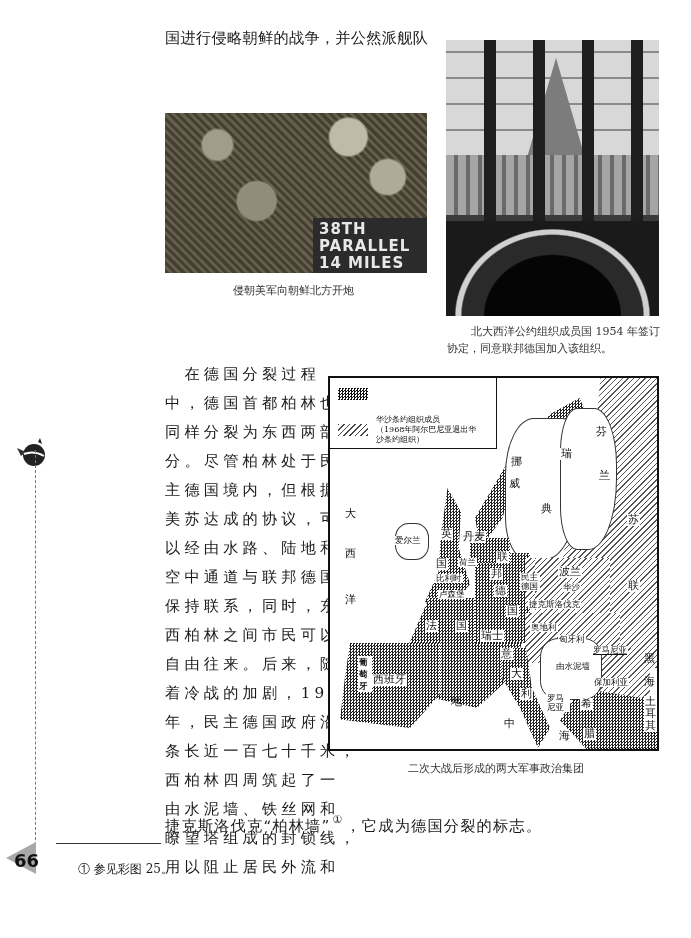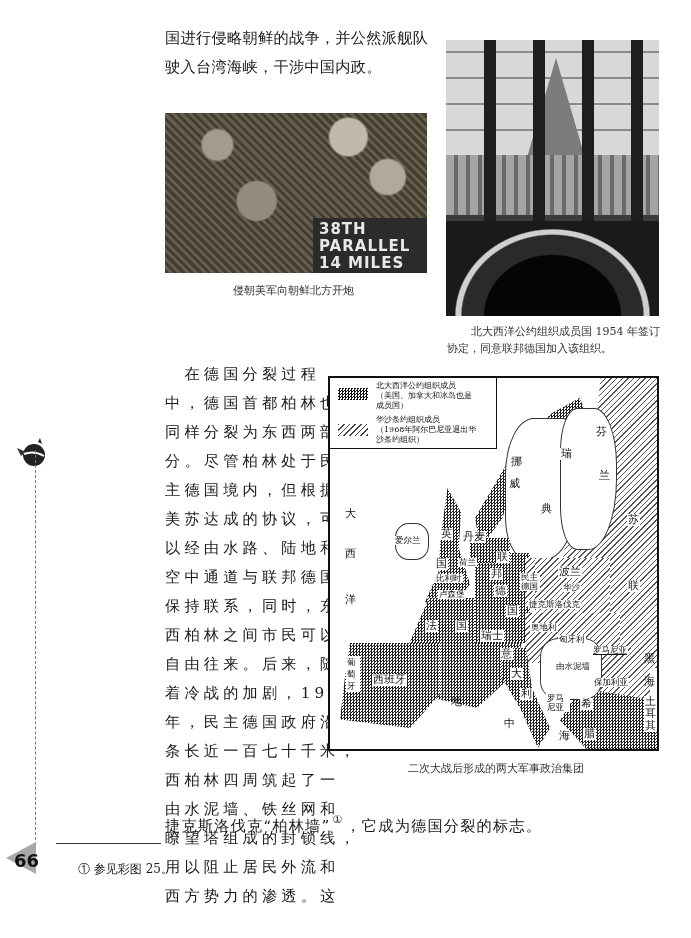--- a/index.html
+++ b/index.html
@@ -86,21 +86,20 @@
   .map-label { position: absolute; font-size: 11px; color: #111; background: #fff; padding: 0 1px; white-space: nowrap; line-height: 12px; }
   .map-label.sm { font-size: 8.5px; line-height: 9px; }
   .map-label.clear { background: transparent; }
   .cap3 { left: 408px; top: 761px; }
 </style>
 </head>
 <body>
 
 <div class="abs body-text top-para">
   <div>国进行侵略朝鲜的战争，并公然派舰队</div>
-  <div>驶入台湾海峡，干涉中国内政。</div>
 </div>
 
 <div class="abs photo1">
   <div class="photo-noise"></div>
   <div class="sign">
     <div>38TH PARALLEL</div>
     <div>14 MILES ⇒</div>
   </div>
 </div>
 <div class="abs caption cap1">侵朝美军向朝鲜北方开炮</div>
@@ -142,38 +141,32 @@
   <div>保持联系，同时，东</div>
   <div>西柏林之间市民可以</div>
   <div>自由往来。后来，随</div>
   <div>着冷战的加剧，1961</div>
   <div>年，民主德国政府沿</div>
   <div>条长近一百七十千米，</div>
   <div>西柏林四周筑起了一</div>
   <div>由水泥墙、铁丝网和</div>
   <div>瞭望塔组成的封锁线，</div>
   <div>用以阻止居民外流和</div>
-  <div>西方势力的渗透。这</div>
 </div>
 <div class="abs body-text last-line">
   <span>捷克斯洛伐克“柏林墙”</span><sup class="fn">①</sup><span>，它成为德国分裂的标志。</span>
 </div>
 
 <div class="abs fn-rule"></div>
 <div class="abs footnote">① 参见彩图 25。</div>
 
 <div class="abs map">
 
   <div class="legend">
     <div class="swatch sw-nato"></div>
-    <div class="legend-text lt1">
-      <div>北大西洋公约组织成员</div>
-      <div>（美国、加拿大和冰岛也是</div>
-      <div>成员国）</div>
-    </div>
     <div class="swatch sw-wp"></div>
     <div class="legend-text lt2">
       <div>华沙条约组织成员</div>
       <div>（1968年阿尔巴尼亚退出华</div>
       <div>沙条约组织）</div>
     </div>
   </div>
 
   <div class="region wp" style="left:230px; top:0; width:101px; height:290px; clip-path: polygon(40% 0,100% 0,100% 100%,30% 100%,0 70%,10% 45%,30% 40%,35% 20%);"></div>
   <div class="region nato" style="left:145px; top:20px; width:110px; height:150px; clip-path: polygon(95% 0,100% 8%,60% 25%,35% 55%,25% 80%,5% 100%,0 80%,20% 55%,40% 30%,70% 10%);"></div>
@@ -229,19 +222,19 @@
   <span class="map-label" style="left:190px; top:310px;">利</span>
   <span class="map-label sm" style="left:225px; top:284px;">由水泥墙</span>
   <span class="map-label sm" style="left:262px; top:268px;text-decoration:underline;">罗马尼亚</span>
   <span class="map-label sm" style="left:263px; top:300px;">保加利亚</span>
   <span class="map-label sm" style="left:216px; top:316px; width:22px; white-space:normal;">罗马尼亚</span>
   <span class="map-label" style="left:250px; top:320px;">希</span>
   <span class="map-label" style="left:253px; top:350px;">腊</span>
   <span class="map-label" style="left:314px; top:318px; width:12px; white-space:normal; line-height:12px;">土耳其</span>
   <span class="map-label clear" style="left:313px; top:275px;">黑</span>
   <span class="map-label clear" style="left:313px; top:298px;">海</span>
-  <span class="map-label sm" style="left:16px; top:278px; width:12px; white-space:normal; line-height:12px;">葡萄牙</span>
+  <span class="map-label sm" style="left:28px; top:278px; width:12px; white-space:normal; line-height:12px;font-weight:bold;">葡萄牙</span>
   <span class="map-label" style="left:42px; top:296px;">西班牙</span>
   <span class="map-label clear" style="left:120px; top:318px;">地</span>
   <span class="map-label clear" style="left:173px; top:340px;">中</span>
   <span class="map-label clear" style="left:228px; top:352px;">海</span>
 </div>
 <div class="abs caption cap3">二次大战后形成的两大军事政治集团</div>
 
 </body></html>

